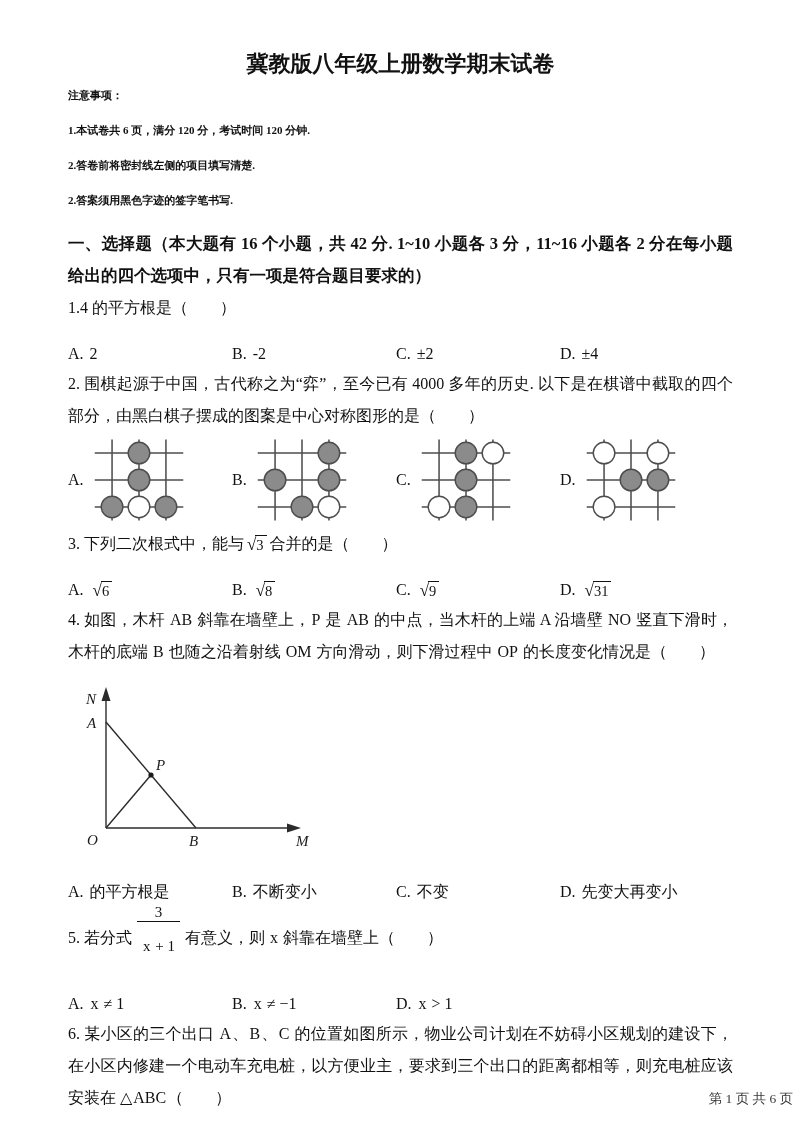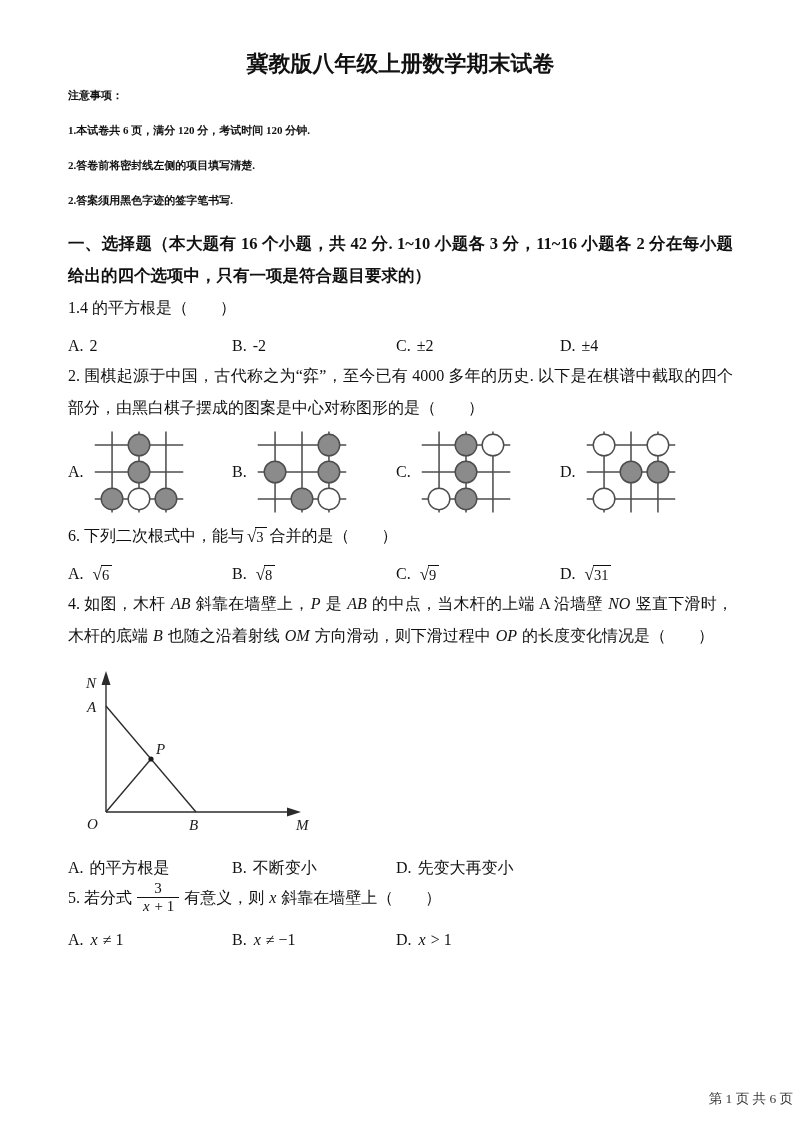--- a/index.html
+++ b/index.html
@@ -21,34 +21,34 @@
   .notice-heading,.notice-line{
     font-weight:bold;font-size:11px;line-height:35px;
   }
   .section-heading{
     font-weight:bold;font-size:16.5px;line-height:32px;
     text-align:justify;margin-top:10px;
   }
   .stem{
     line-height:32px;text-align:justify;
   }
-  .options-row{display:flex;margin-top:8px;line-height:28px;}
+  .options-row{display:flex;margin-top:16px;line-height:28px;}
   .opt{width:164px;white-space:nowrap;}
   .opt:last-child{flex:1;}
   .opt-label{margin-right:6px;}
-  .math{font-style:italic;padding:0 1px;font-family:"Liberation Serif","DejaVu Serif",serif;}
+  .math{padding:0 1px;font-family:"Liberation Serif","DejaVu Serif",serif;}
   
   .sqrt{display:inline-flex;align-items:flex-start;margin:0 3px;transform:translateY(1px);}
   .sqrt .rad{font-size:17px;line-height:1.15;}
   .sqrt .rdc{border-top:1.4px solid #111;font-size:14.5px;line-height:1.35;padding:0 3px 0 1px;margin-left:-1px;}
   
   .frac{display:inline-flex;flex-direction:column;align-items:center;vertical-align:middle;
         line-height:1.15;margin:0 5px;font-size:15px;transform:translateY(-2px);}
   .frac .num{padding:0 8px;}
-  .frac .den{border-top:1.3px solid #111;padding:0 5px;}
+  .frac .den{border-top:1.3px solid #111;padding:16px 5px;}
   
   .boards-row{display:flex;margin-top:4px;margin-bottom:4px;}
   .board-unit{width:164px;display:flex;align-items:center;}
   .board-unit:last-child{flex:1;}
   .board-label{margin-right:4px;}
   .board-svg{width:102px;height:88px;display:block;}
   
   .geo-wrap{margin:10px 0 2px 4px;}
   .geo-label{font-family:"Liberation Serif","DejaVu Serif",serif;font-style:italic;font-size:15px;fill:#1a1a1a;}
   .footer{
@@ -147,21 +147,21 @@
             <circle cx="25" cy="17" r="11.2" fill="#ffffff" stroke="#4d4d4d" stroke-width="1.5"></circle>
             <circle cx="81" cy="17" r="11.2" fill="#ffffff" stroke="#4d4d4d" stroke-width="1.5"></circle>
             <circle cx="53" cy="45" r="11.2" fill="#8b8b8b" stroke="#4d4d4d" stroke-width="1.5"></circle>
             <circle cx="81" cy="45" r="11.2" fill="#8b8b8b" stroke="#4d4d4d" stroke-width="1.5"></circle>
             <circle cx="25" cy="73" r="11.2" fill="#ffffff" stroke="#4d4d4d" stroke-width="1.5"></circle>
           </svg>
         </span>
     </div>
   </div>
 
-  <div class="stem"><span>6. 下列二次根式中，能与</span><span class="sqrt">
+  <div class="stem"><span>3. 下列二次根式中，能与</span><span class="sqrt">
         <span class="rad">√</span>
         <span class="rdc">3</span>
       </span><span>合并的是（　　）</span></div>
   <div class="options-row">
     <div class="opt"><span class="opt-label">A.</span><span class="sqrt">
           <span class="rad">√</span>
           <span class="rdc">6</span>
         </span></div>
     <div class="opt"><span class="opt-label">B.</span><span class="sqrt">
           <span class="rad">√</span>
@@ -193,28 +193,30 @@
       <text class="geo-label" x="15" y="50">A</text>
       <text class="geo-label" x="84" y="92">P</text>
       <text class="geo-label" x="15" y="167">O</text>
       <text class="geo-label" x="117" y="168">B</text>
       <text class="geo-label" x="224" y="168">M</text>
     </svg>
   </div>
   <div class="options-row">
     <div class="opt"><span class="opt-label">A.</span><span>的平方根是</span></div>
     <div class="opt"><span class="opt-label">B.</span><span>不断变小</span></div>
+    <div class="opt"><span class="opt-label">C.</span><span>不变</span></div>
     <div class="opt"><span class="opt-label">D.</span><span>先变大再变小</span></div>
   </div>
 
   <div class="stem"><span>5. 若分式</span><span class="frac">
         <span class="num">3</span>
         <span class="den"><span class="math">x</span><span> + 1</span></span>
       </span><span>有意义，则 </span><span class="math">x</span><span> 斜靠在墙壁上（　　）</span></div>
   <div class="options-row">
     <div class="opt"><span class="opt-label">A.</span><span><span class="math">x</span><span> ≠ 1</span></span></div>
     <div class="opt"><span class="opt-label">B.</span><span><span class="math">x</span><span> ≠ −1</span></span></div>
     <div class="opt"><span class="opt-label">D.</span><span><span class="math">x</span><span> &gt; 1</span></span></div>
   </div>
 
+  <div class="stem"><span>6. 某小区的三个出口 </span><span class="math">A</span><span>、</span><span class="math">B</span><span>、</span><span class="math">C</span><span> 的位置如图所示，物业公司计划在不妨碍小区规划的建设下，在小区内修建一个电动车充电桩，以方便业主，要求到三个出口的距离都相等，则充电桩应该安装在 </span><span>△</span><span class="math">ABC</span><span>（　　）</span></div>
 
   <div class="footer">第 1 页 共 6 页</div>
 </div>
 
 </body></html>

